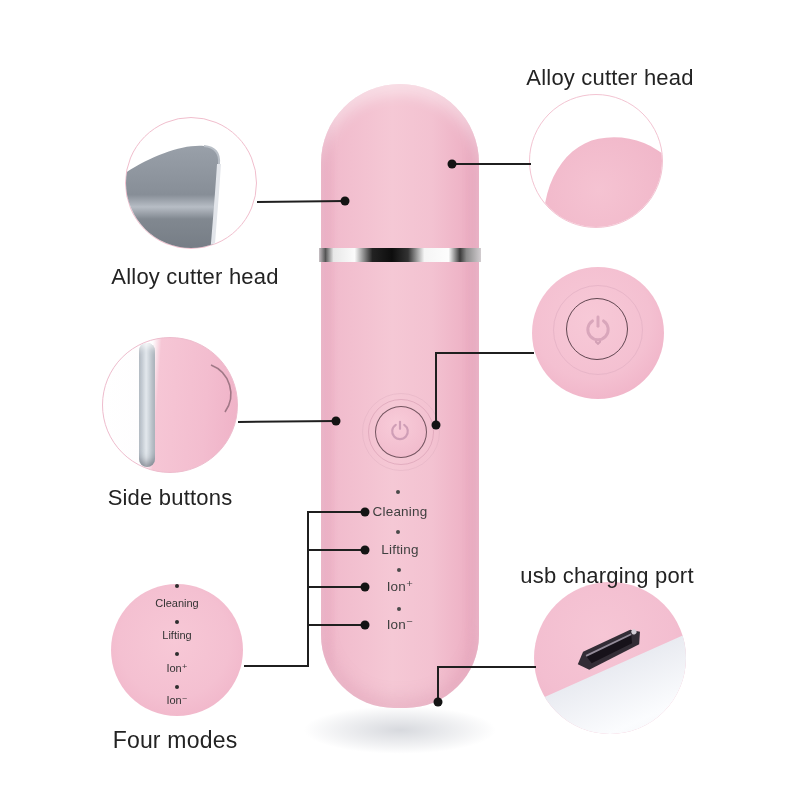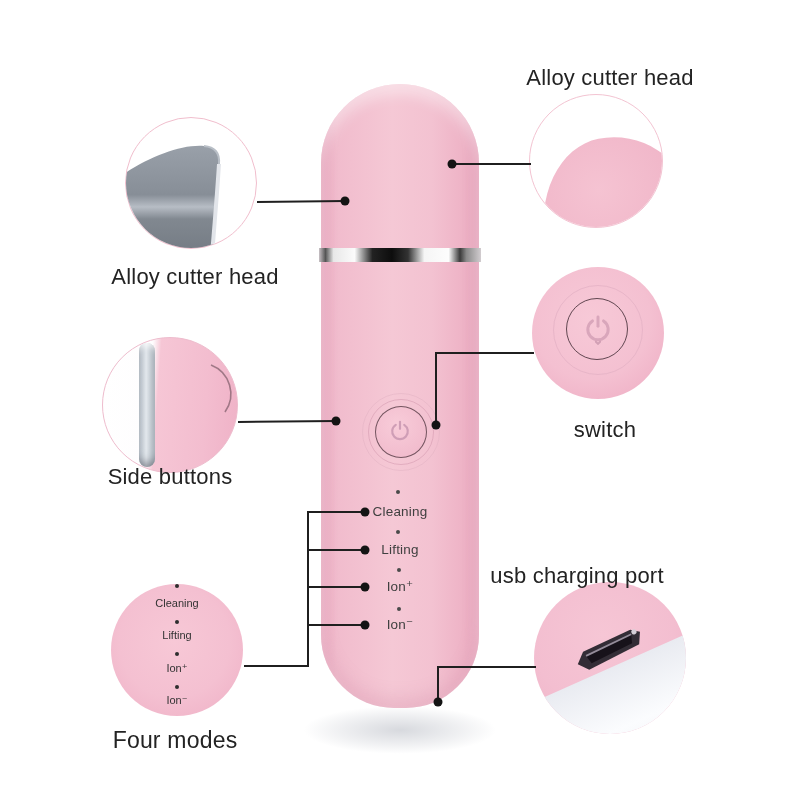--- a/index.html
+++ b/index.html
@@ -155,46 +155,45 @@
     </svg>
   </div>
   <div class="abs callout-label" style="left:85px;top:256px;width:220px;">Alloy cutter head</div>
 
   <div class="abs zoom-circle circle-side-buttons">
     <div class="side-button-strip"></div>
     <svg width="136" height="136" viewBox="0 0 136 136" style="position:absolute;left:0;top:0;">
       <path d="M108 27 A 31 31 0 0 1 122 74" stroke="rgba(80,55,66,.5)" stroke-width="1.6" fill="none"></path>
     </svg>
   </div>
-  <div class="abs callout-label" style="left:80px;top:456px;width:180px;">Side buttons</div>
+  <div class="abs callout-label" style="left:80px;top:477px;width:180px;">Side buttons</div>
 
   <div class="abs zoom-circle circle-switch">
     <div class="switch-ring-faint"></div>
     <div class="switch-ring-dark"></div>
     <svg class="power-glyph-switch" viewBox="0 0 24 24">
       <path d="M12 3.5 V10" stroke="#d9a6bb" stroke-width="2.1" stroke-linecap="round" fill="none"></path>
       <path d="M8.1 6.3 A7.2 7.2 0 1 0 15.9 6.3" stroke="#d9a6bb" stroke-width="2.1" stroke-linecap="round" fill="none"></path>
       <path d="M10.5 21 L12 22.5 L13.5 21" stroke="#d2a0b5" stroke-width="1.4" stroke-linecap="round" fill="none"></path>
     </svg>
   </div>
-  <div class="abs callout-label" style="left:545px;top:409px;width:120px;">switch</div>
 
   <div class="abs zoom-circle circle-four-modes">
     <div class="fm-dot" style="top:0;"></div>
     <div class="fm-label" style="top:12px;">Cleaning</div>
     <div class="fm-dot" style="top:36px;"></div>
     <div class="fm-label" style="top:44px;">Lifting</div>
     <div class="fm-dot" style="top:68px;"></div>
     <div class="fm-label" style="top:77px;">Ion⁺</div>
     <div class="fm-dot" style="top:101px;"></div>
     <div class="fm-label" style="top:109px;">Ion⁻</div>
   </div>
   <div class="abs callout-label big" style="left:75px;top:719px;width:200px;">Four modes</div>
 
-  <div class="abs callout-label" style="left:467px;top:555px;width:220px;">usb charging port</div>
+  <div class="abs callout-label" style="left:497px;top:555px;width:220px;">usb charging port</div>
   <div class="abs zoom-circle circle-usb">
     <div class="usb-plane"></div>
     <svg width="152" height="152" viewBox="0 0 152 152" style="position:absolute;left:0;top:0;">
       <g transform="translate(40,74) rotate(-25)">
         <path d="M0 9 L10 0 L62 0 L70 6 L64 17 L8 19 Z" fill="#332d36"></path>
         <path d="M11 5 L61 4.5 L58 13 L13 14 Z" fill="#17121a"></path>
         <path d="M11 5 L61 4.5" stroke="#948c9a" stroke-width="1.8"></path>
         <circle cx="64.5" cy="3.5" r="2.6" fill="#d5cfd8"></circle>
       </g>
     </svg>

